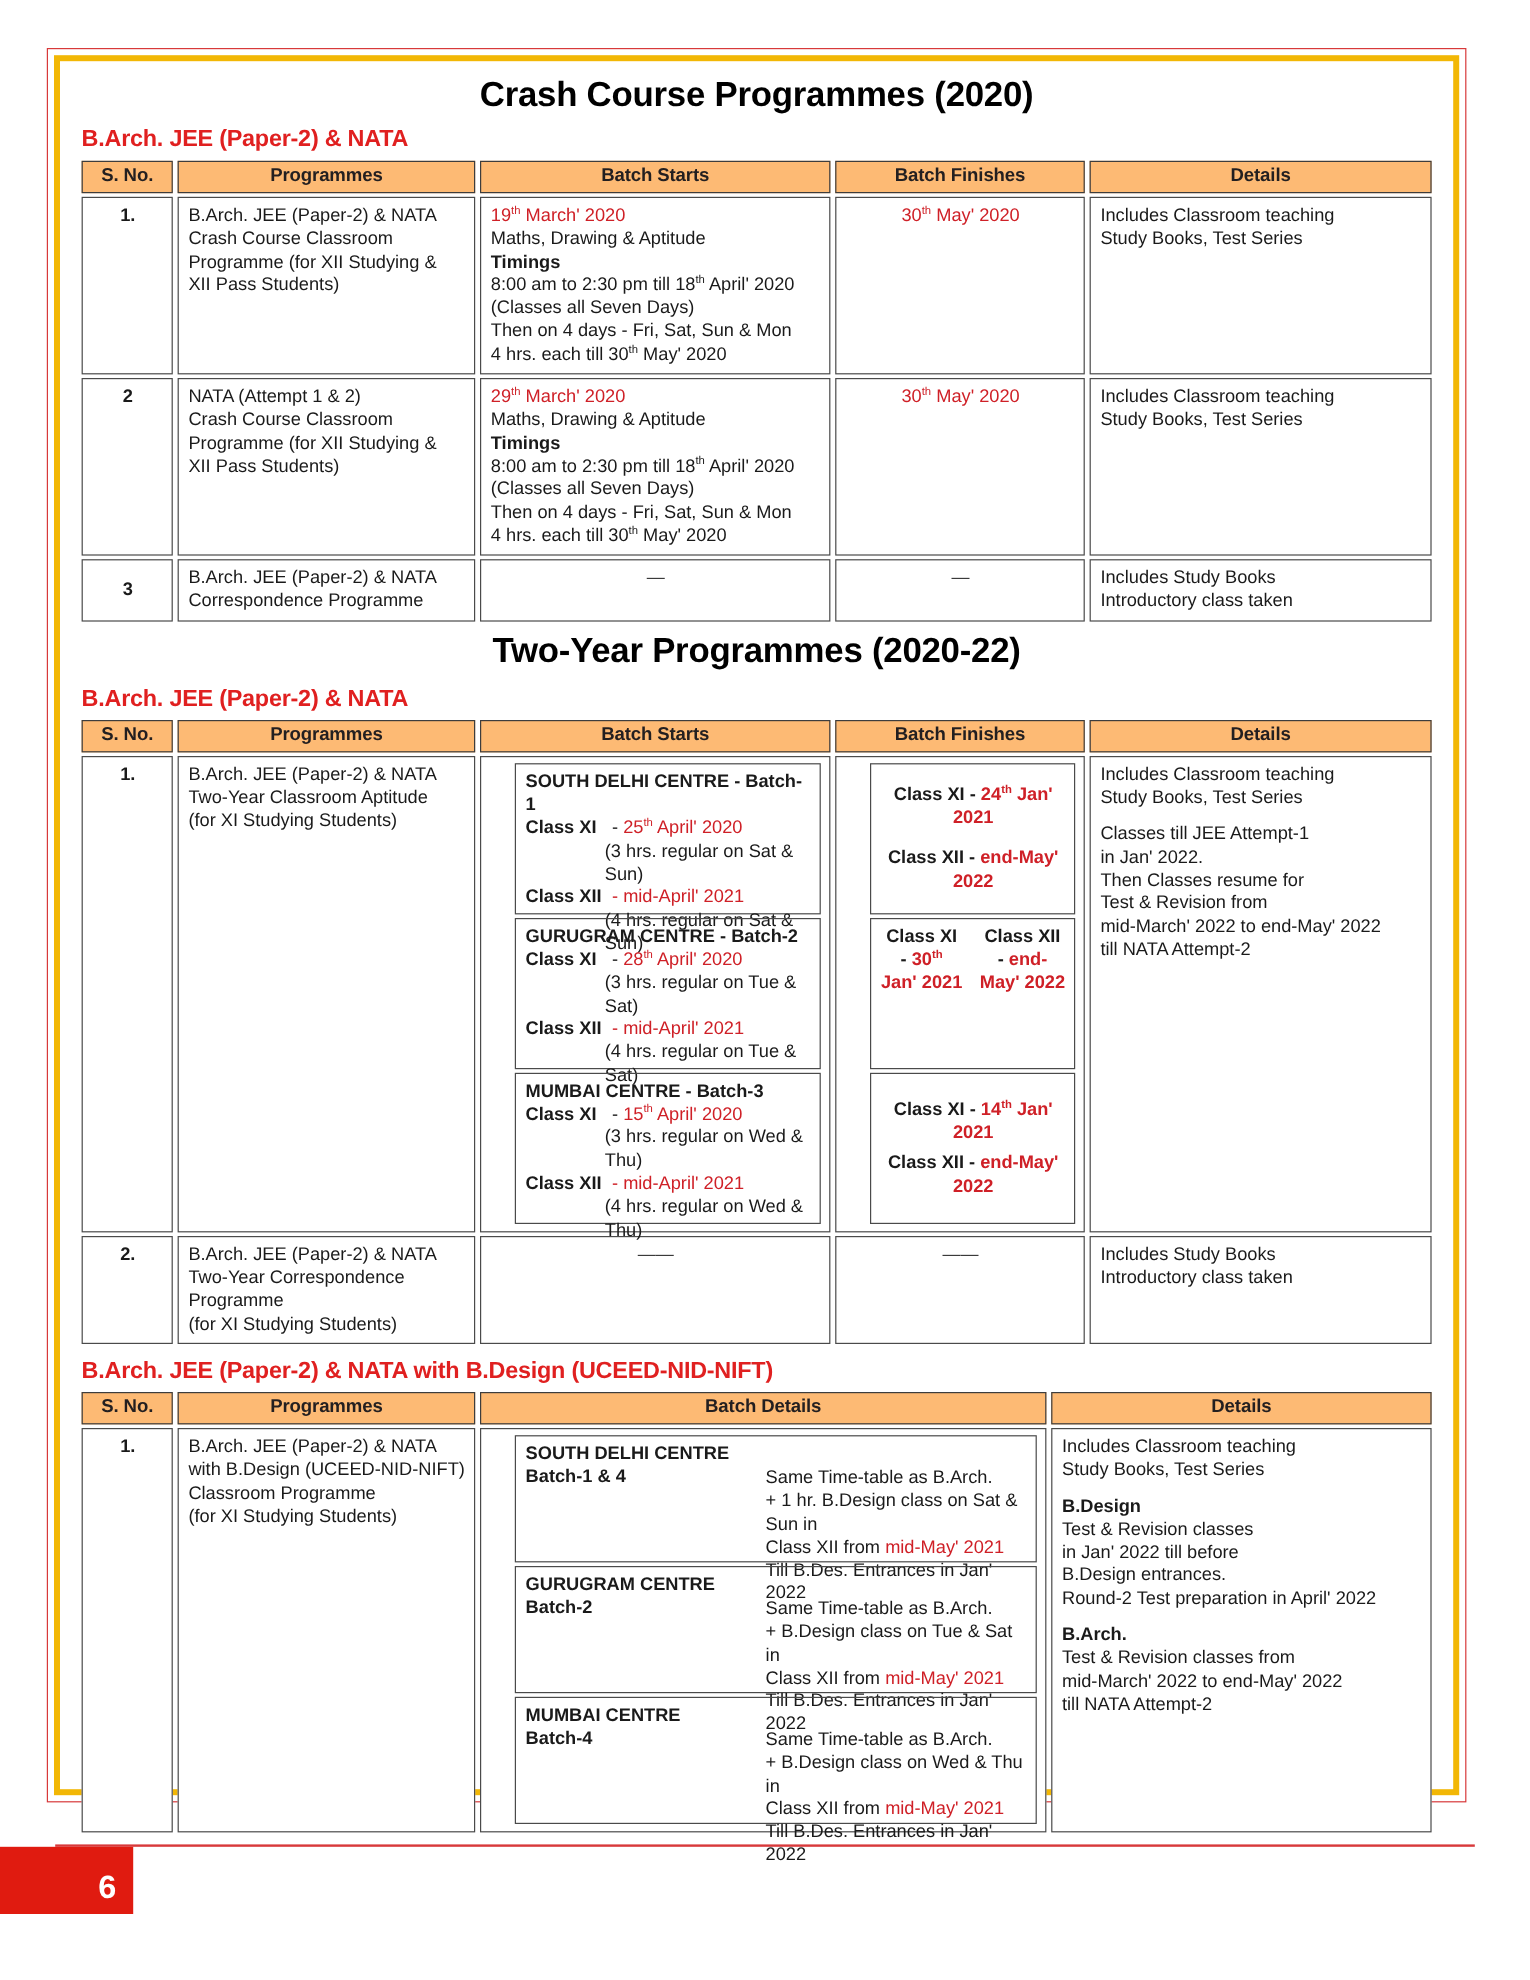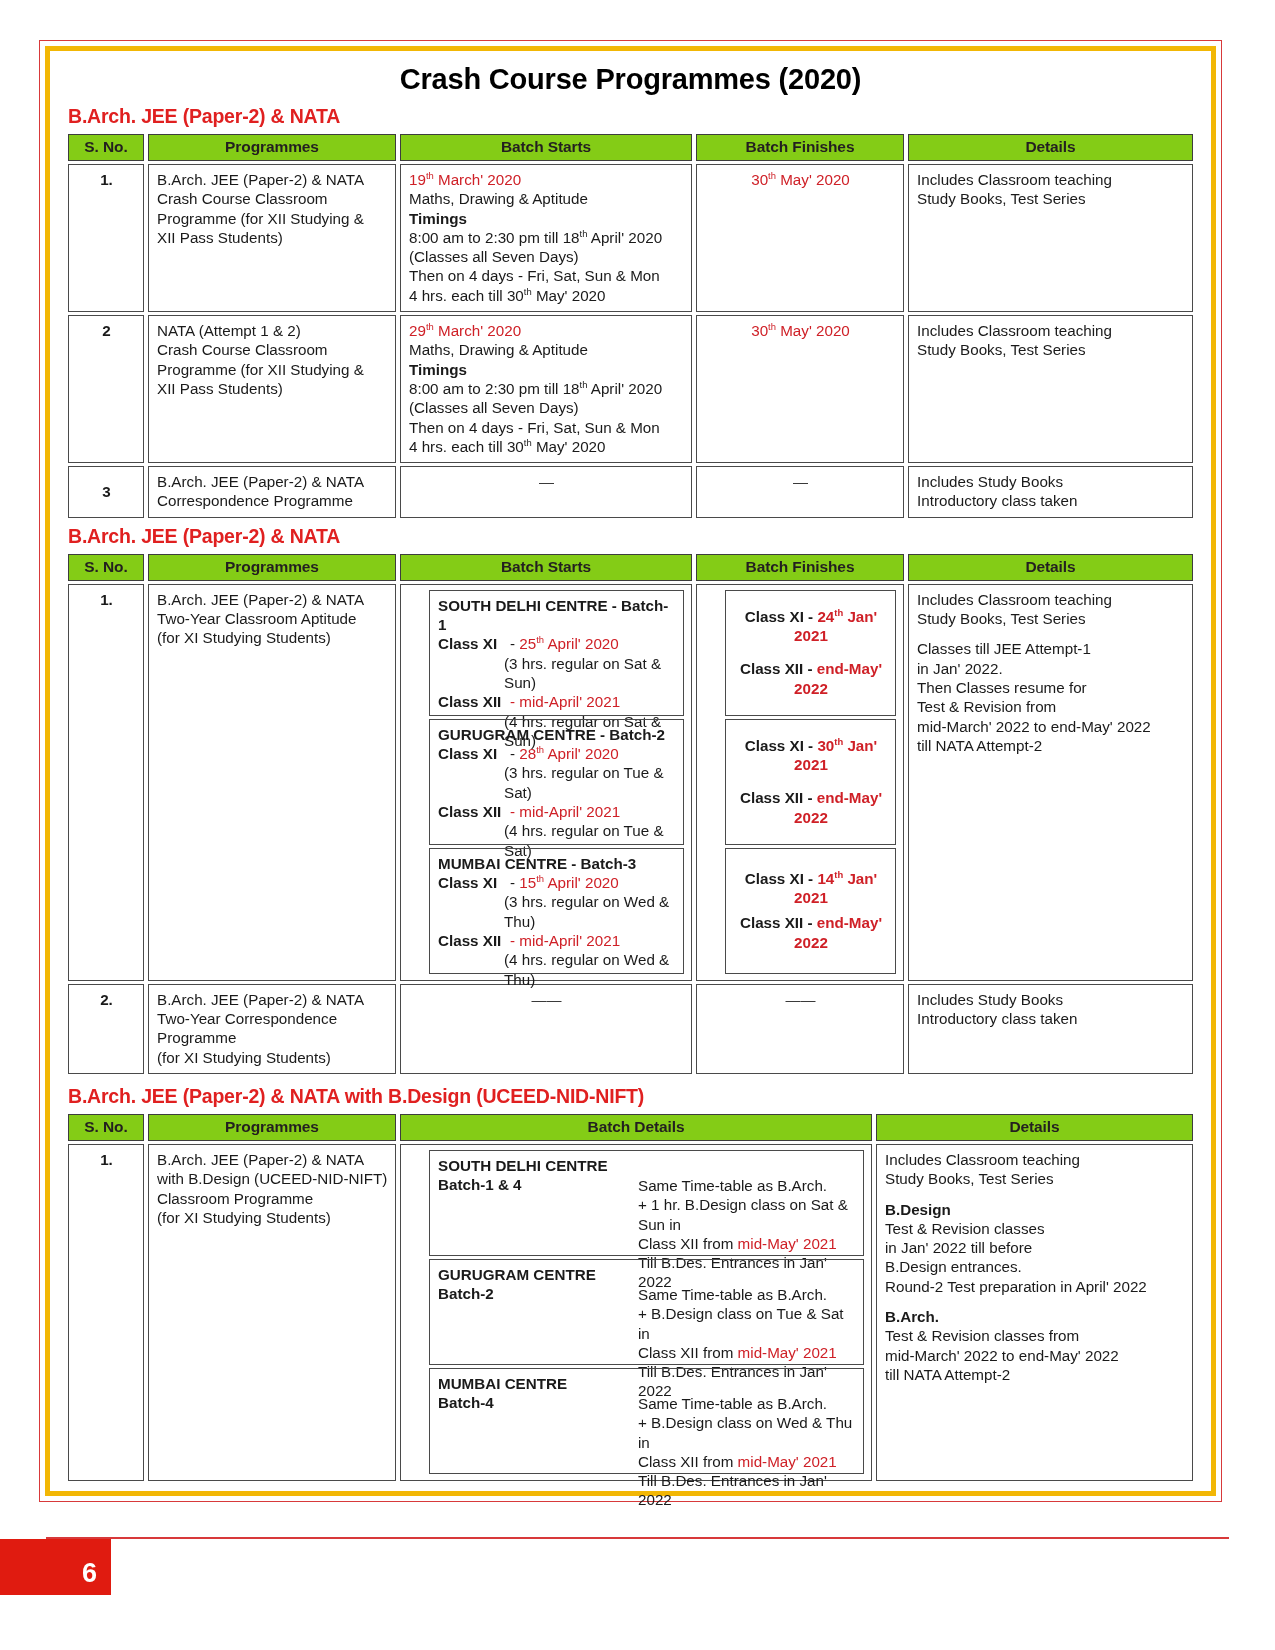--- a/index.html
+++ b/index.html
@@ -71,21 +71,21 @@
   }
 
   
   table.sched {
     width:100%;
     border-collapse:separate;
     border-spacing:4px 3px;
     table-layout:fixed;
   }
   table.sched th {
-    background:#84cc16;
+    background:#fdba74;
     border:1px solid #3d3d3d;
     color:#231f20;
     font-size:15.5px;
     font-weight:bold;
     padding:3px 2px 4px 2px;
     text-align:center;
     letter-spacing:-0.1px;
   }
   table.sched td {
     border:1px solid #4a4a4a;
@@ -228,20 +228,23 @@
           <span class="dash">—</span>
         </td>
         <td>
           <div>Includes Study Books</div>
           <div>Introductory class taken</div>
         </td>
       </tr>
     </tbody>
   </table>
 
+  <div class="title-row" style="height:40px;margin-top:6px">
+    <h1 class="section-title">Two-Year Programmes (2020-22)</h1>
+  </div>
   <div class="red-sub">B.Arch. JEE (Paper-2) &amp; NATA</div>
 
   <table class="sched">
     <colgroup>
           <col style="width:76px">
           <col style="width:248px">
           <col style="width:292px">
           <col style="width:208px">
           <col>
         </colgroup>
@@ -314,21 +317,21 @@
             <div class="batchbox" style="height:126px;display:flex;flex-direction:column;justify-content:center;gap:14px;text-align:center">
               <div class="bf-line">
                 <span>Class XI -</span>
                 <span class="red">24<sup>th</sup> Jan' 2021</span>
               </div>
               <div class="bf-line">
                 <span>Class XII -</span>
                 <span class="red">end-May' 2022</span>
               </div>
             </div>
-            <div class="batchbox" style="height:126px;display:flex;flex-direction:column;justify-content:center;gap:14px;text-align:center">
+            <div class="batchbox" style="height:126px;display:flex;justify-content:center;gap:14px;text-align:center">
               <div class="bf-line">
                 <span>Class XI -</span>
                 <span class="red">30<sup>th</sup> Jan' 2021</span>
               </div>
               <div class="bf-line">
                 <span>Class XII -</span>
                 <span class="red">end-May' 2022</span>
               </div>
             </div>
             <div class="batchbox" style="height:126px;display:flex;flex-direction:column;justify-content:center;gap:6px;text-align:center">

